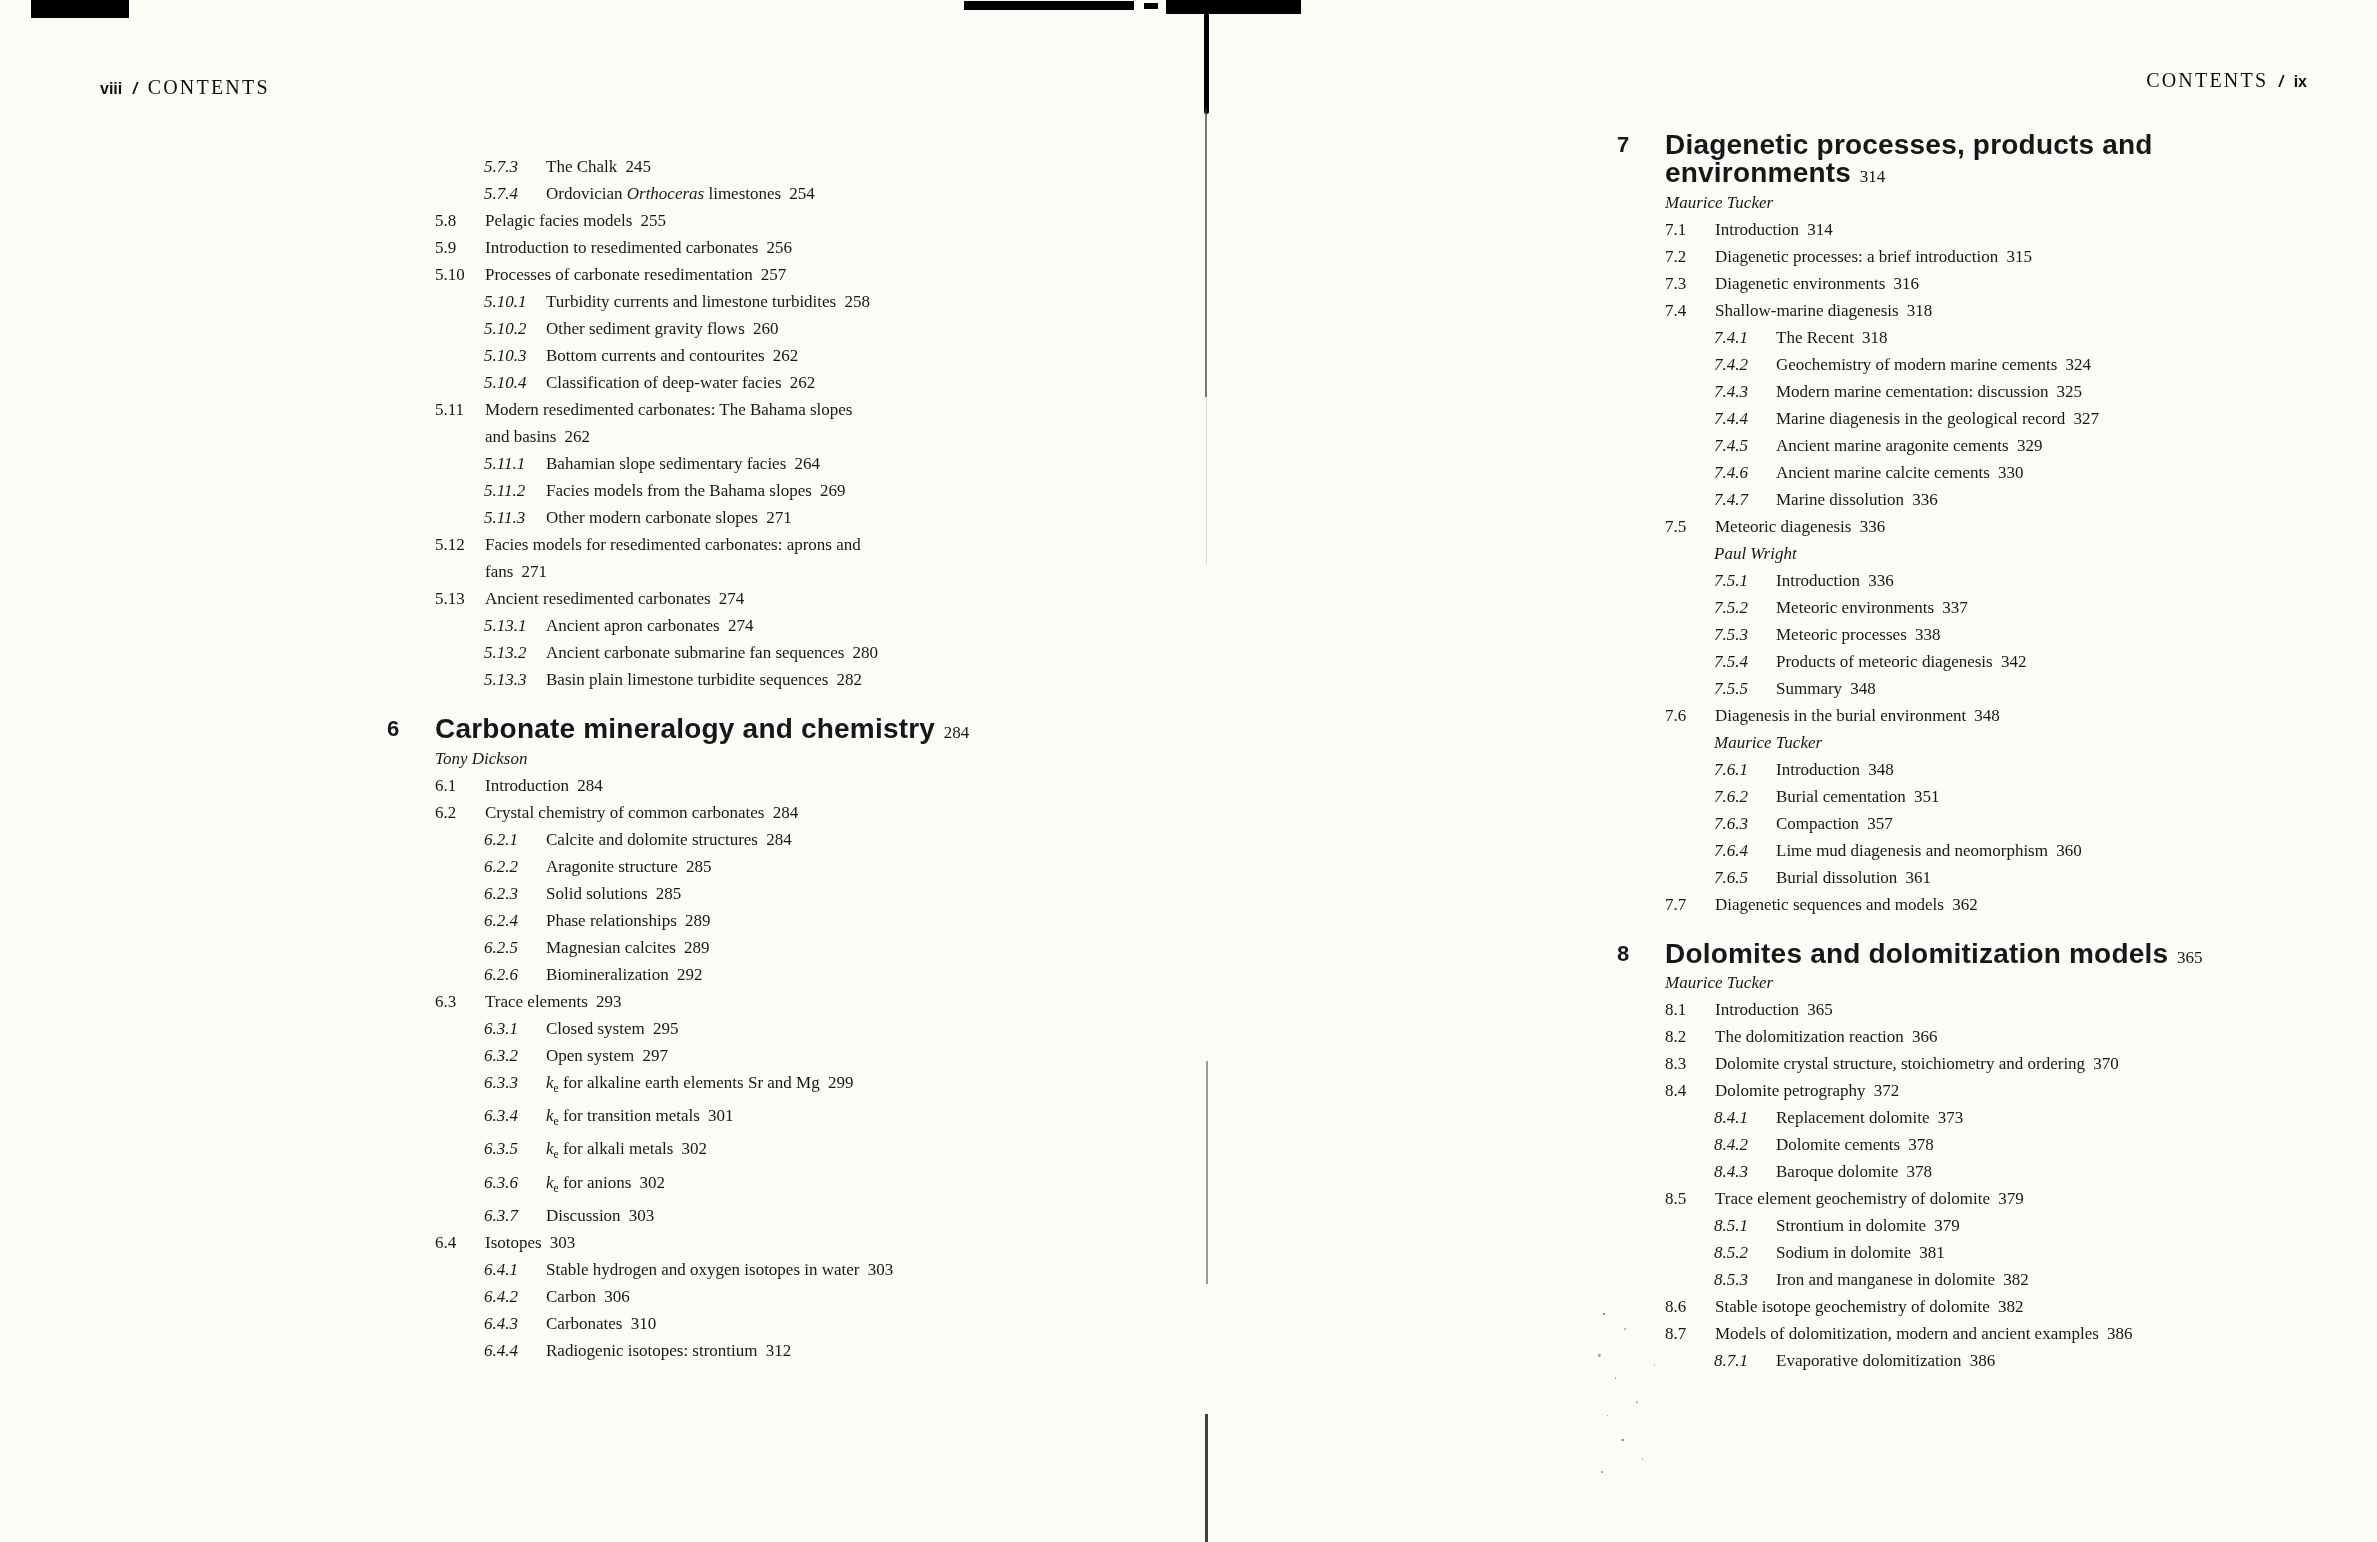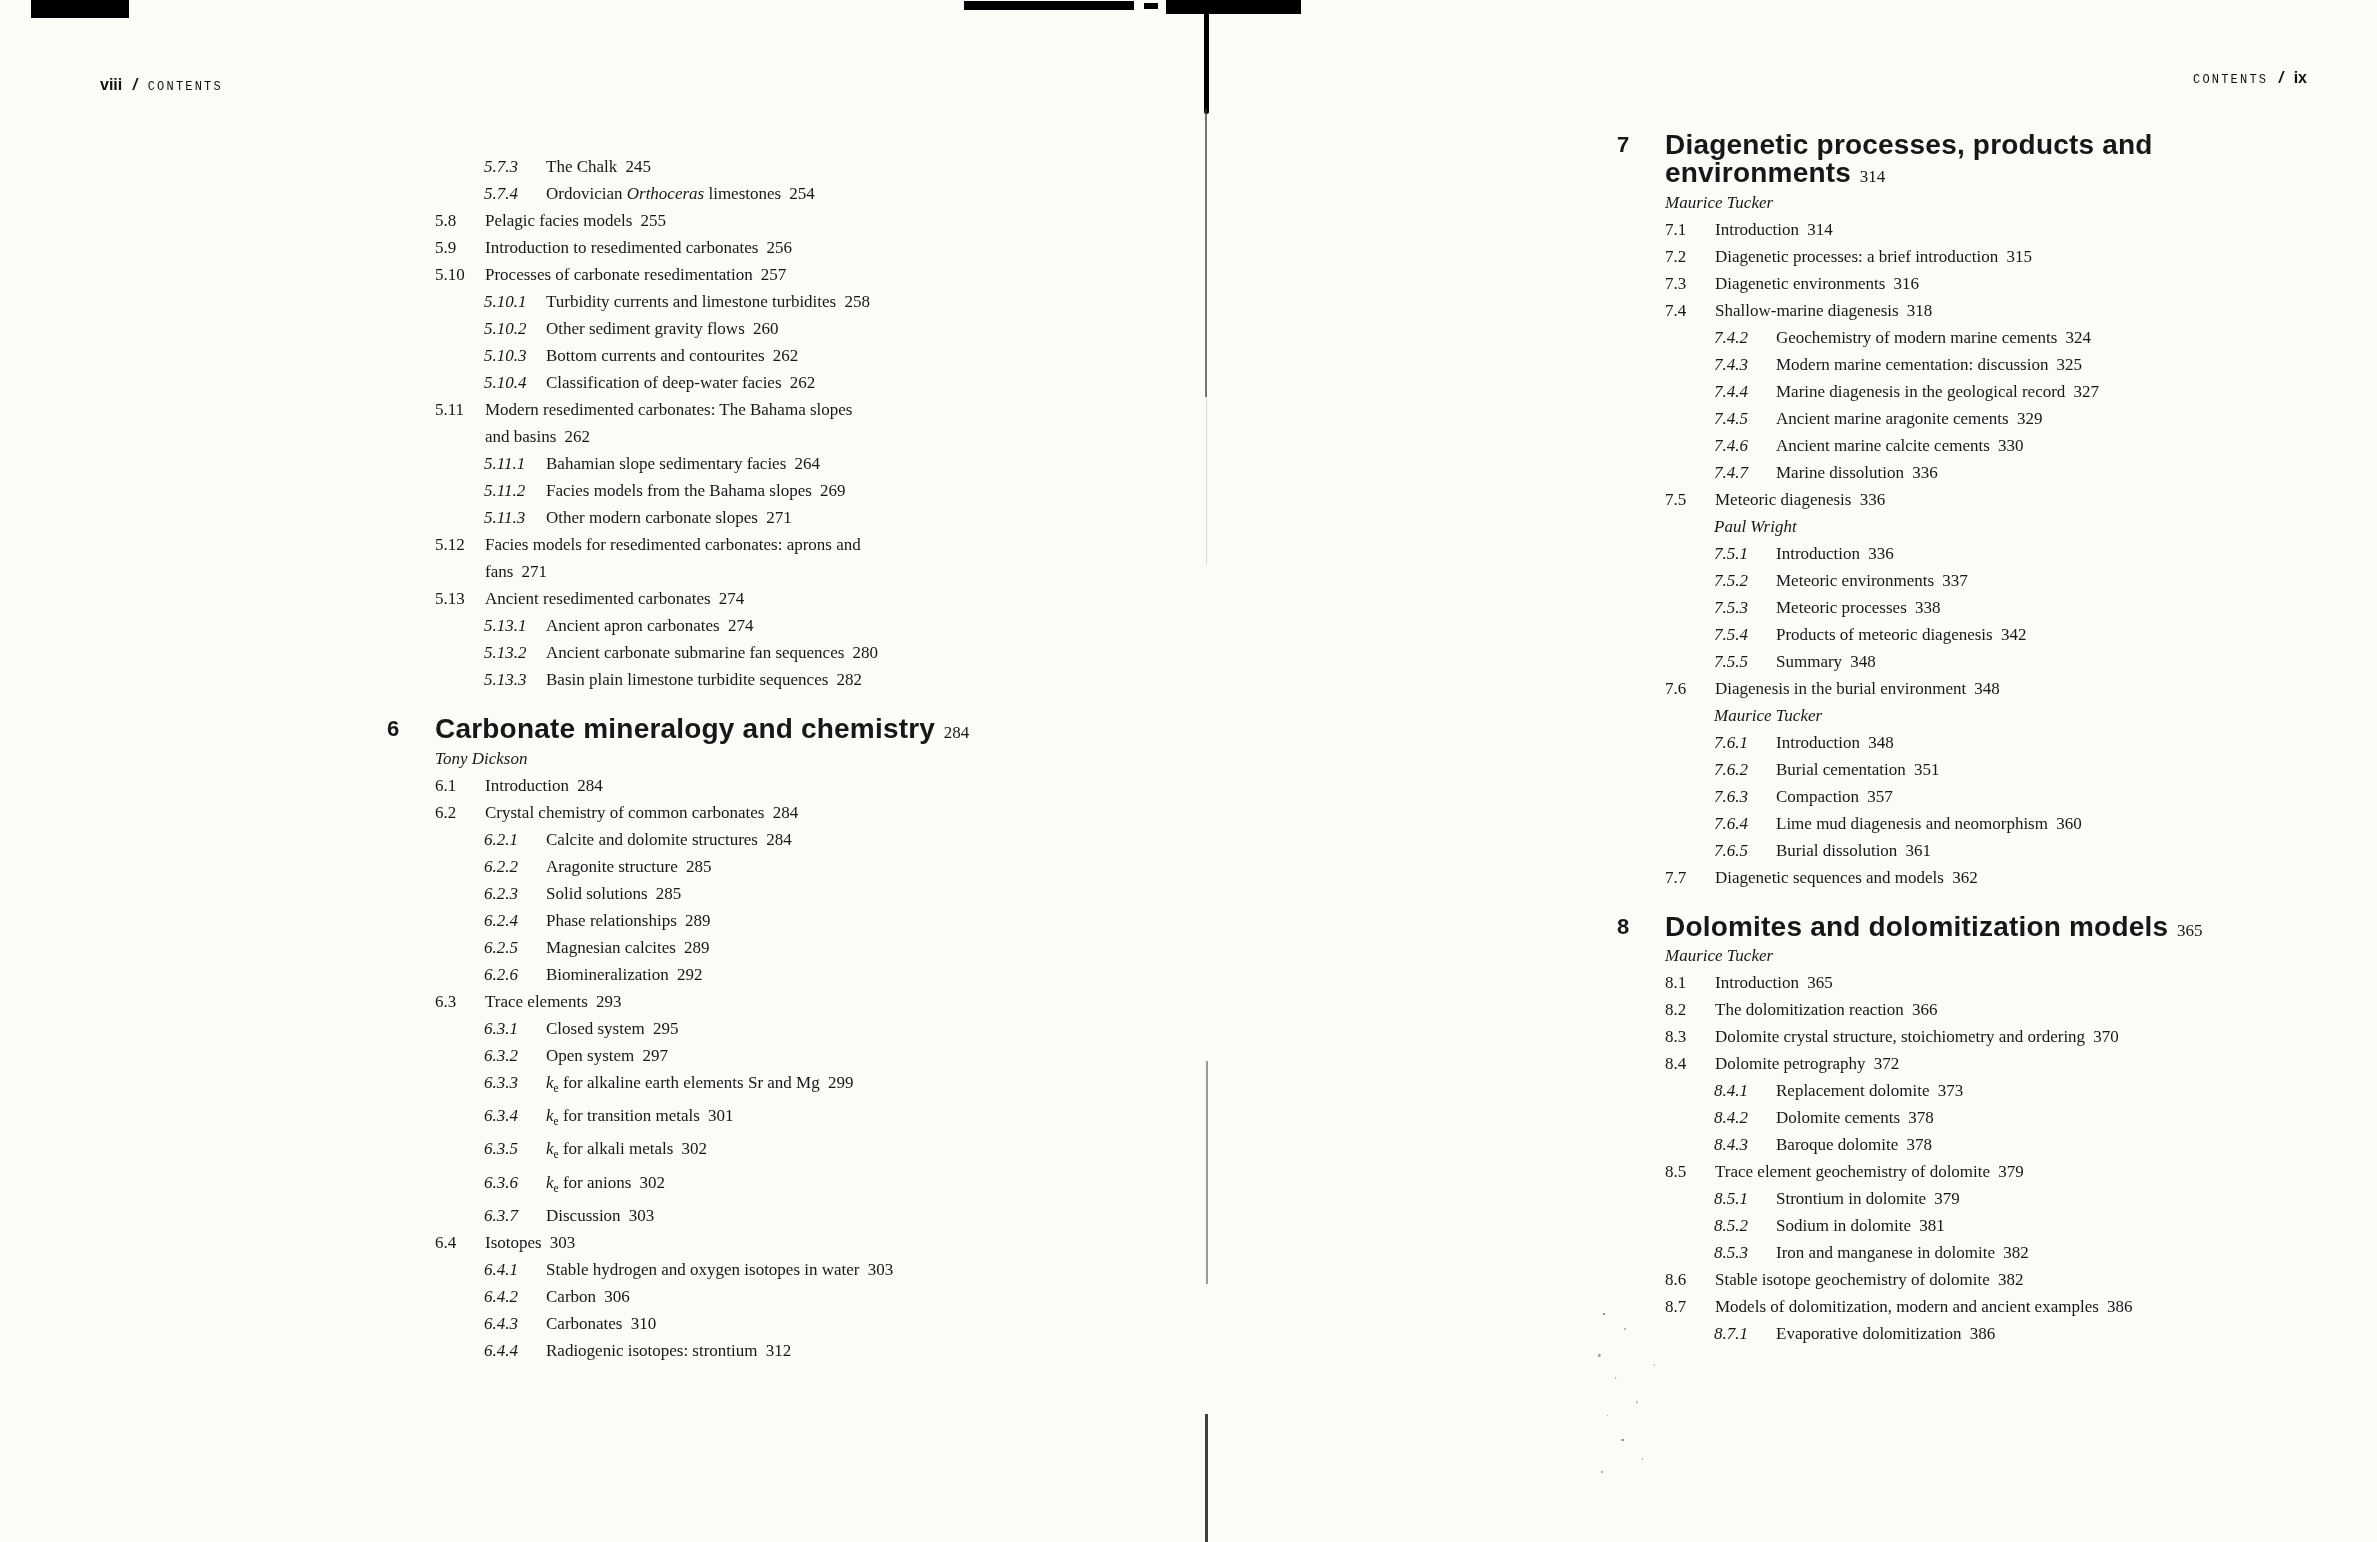--- a/index.html
+++ b/index.html
@@ -38,21 +38,21 @@
       radial-gradient(1.6px 1.6px at 55% 35%, rgba(80,80,80,.30) 0 45%, transparent 60%);
     background-repeat:no-repeat;
   }
 
   
   .running-head { position:absolute; font-size:16px; color:#101010; white-space:nowrap; }
   #rh-left  { left:100px; top:76px; }
   #rh-right { right:70px; top:69px; }
   .folio { font-family:"Liberation Sans", sans-serif; font-weight:bold; font-size:16px; }
   .sep   { font-family:"Liberation Sans", sans-serif; font-weight:bold; font-style:italic; margin:0 6.5px; font-size:16px; }
-  .rh-title { font-family:Liberation Mono, monospace; letter-spacing:2.2px; font-size:12px; }
+  .rh-title { font-family:Liberation Serif, serif; letter-spacing:2.2px; font-size:20px; }
 
   
   .toc-col { position:absolute; }
   #col-left  { left:387px;  top:153px; width:626px; }
   #col-right { left:1617px; top:131px; width:707px; }
 
   .row { display:flex; align-items:baseline; font-size:17px; line-height:27px; }
   .row .num { flex:0 0 auto; }
   .lvl1 { padding-left:48px; }
   .lvl1 .num { width:50px; }
@@ -286,20 +286,24 @@
       </div>
       <div class="row lvl1">
         <span class="num">7.3</span>
         <span class="txt">Diagenetic environments<span class="pg">316</span></span>
       </div>
       <div class="row lvl1">
         <span class="num">7.4</span>
         <span class="txt">Shallow-marine diagenesis<span class="pg">318</span></span>
       </div>
       <div class="row lvl2">
+        <span class="num">7.4.1</span>
+        <span class="txt">The Recent<span class="pg">318</span></span>
+      </div>
+      <div class="row lvl2">
         <span class="num">7.4.2</span>
         <span class="txt">Geochemistry of modern marine cements<span class="pg">324</span></span>
       </div>
       <div class="row lvl2">
         <span class="num">7.4.3</span>
         <span class="txt">Modern marine cementation: discussion<span class="pg">325</span></span>
       </div>
       <div class="row lvl2">
         <span class="num">7.4.4</span>
         <span class="txt">Marine diagenesis in the geological record<span class="pg">327</span></span>

